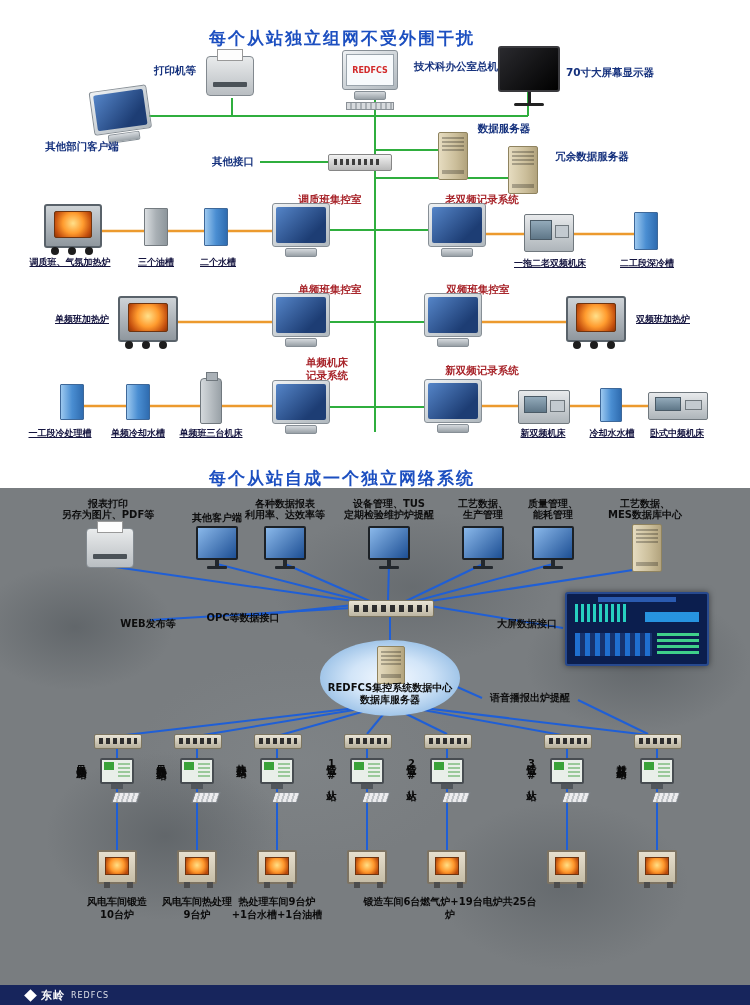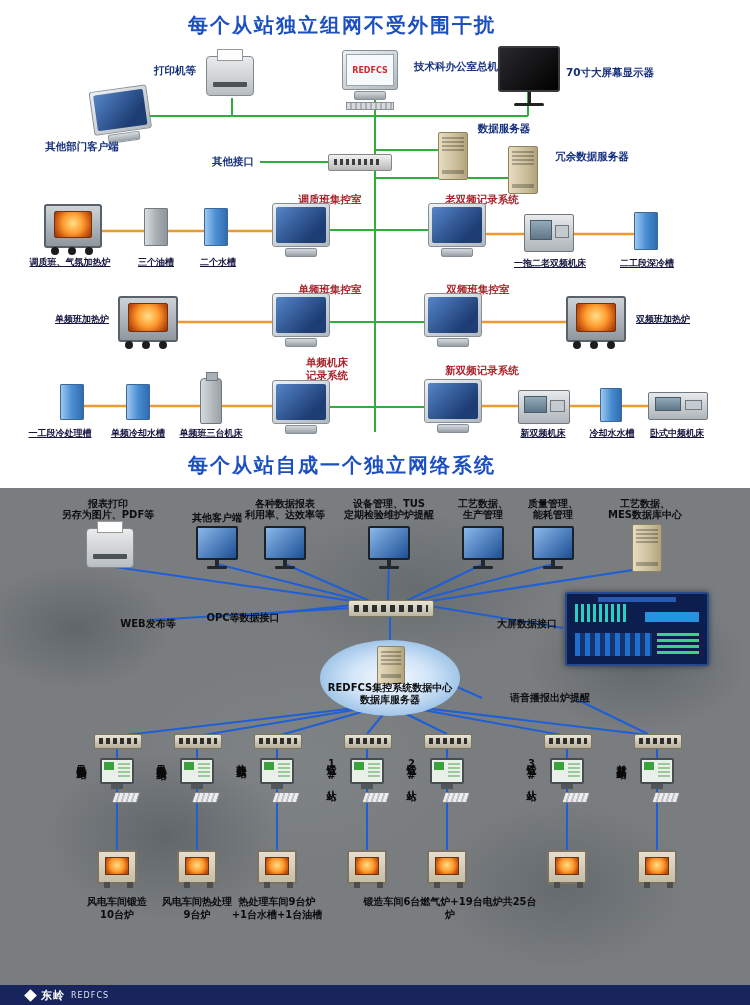--- a/index.html
+++ b/index.html
@@ -16,22 +16,22 @@
       radial-gradient(ellipse 200px 110px at 55% 20%, rgba(96,101,105,.7), transparent 70%),
       radial-gradient(ellipse 160px 100px at 85% 35%, rgba(92,97,101,.8), transparent 70%),
       radial-gradient(ellipse 180px 120px at 75% 80%, rgba(95,100,104,.75), transparent 70%),
       radial-gradient(ellipse 220px 140px at 40% 55%, rgba(132,137,140,.5), transparent 75%);}
   .footer-bar{position:absolute;left:0;top:985px;width:750px;height:20px;background:#17255c;
     display:flex;align-items:center;gap:6px;padding-left:26px;box-sizing:border-box;color:#fff;}
   .diamond{width:9px;height:9px;background:#fff;transform:rotate(45deg);flex:0 0 auto;}
   .brand{font-size:11px;font-weight:bold;letter-spacing:1px;}
   .brand-sub{font-size:8px;opacity:.85;letter-spacing:1px;}
   
-  .main-title{position:absolute;left:0;width:684px;text-align:center;font-size:20px;font-weight:bold;
-    color:#1c4fc0;letter-spacing:2px;}
+  .main-title{position:absolute;left:0;width:684px;text-align:center;font-size:17px;font-weight:bold;
+    color:#1c4fc0;letter-spacing:2px;margin-top:15px;}
   .tl{position:absolute;font-weight:bold;text-align:center;line-height:1.2;}
   .tl.navy{color:#15317d;font-size:10.5px;}
   .tl.red{color:#a8252b;font-size:10.5px;}
   .tl.cap{color:#14143f;font-size:9px;text-decoration:underline;}
   .blbl{position:absolute;font-size:10px;font-weight:bold;color:#0d0d0d;text-align:center;line-height:1.15;}
   .bcap{position:absolute;font-size:10px;font-weight:bold;color:#0b0b0b;text-align:center;line-height:1.25;}
   .vlbl{position:absolute;writing-mode:vertical-rl;text-orientation:upright;font-size:10px;font-weight:bold;
     color:#0a0a0a;letter-spacing:1px;height:112px;}
   
   .crt{position:absolute;width:58px;}
@@ -342,21 +342,21 @@
         <i class="da"></i>
         <i class="db"></i>
         <i class="dc"></i>
         <i class="dd"></i>
       </div>
 
     <div class="cloud" style="left:320px;top:152px"></div>
     <div class="server" style="left:377px;top:158px;width:26px;height:36px"></div>
     <div class="blbl" style="left:320px;top:194px;width:140px">REDFCS集控系统数据中心</div>
     <div class="blbl" style="left:320px;top:206px;width:140px">数据库服务器</div>
-    <div class="blbl" style="left:502px;top:204px;width:96px">语音播报出炉提醒</div>
+    <div class="blbl" style="left:482px;top:204px;width:96px">语音播报出炉提醒</div>
 
     <div class="shub" style="left:94px;top:246px"></div>
     <div class="vlbl" style="left:74px;top:268px">风电锻造从站</div>
     <div class="smon" style="left:100px;top:270px">
         <div class="smon-scr"></div>
         <div class="smon-base"></div>
       </div>
     <div class="kbd2" style="left:113px;top:304px"></div>
     <div class="bfurnace" style="left:97px;top:362px">
         <div class="bf-core"></div>

